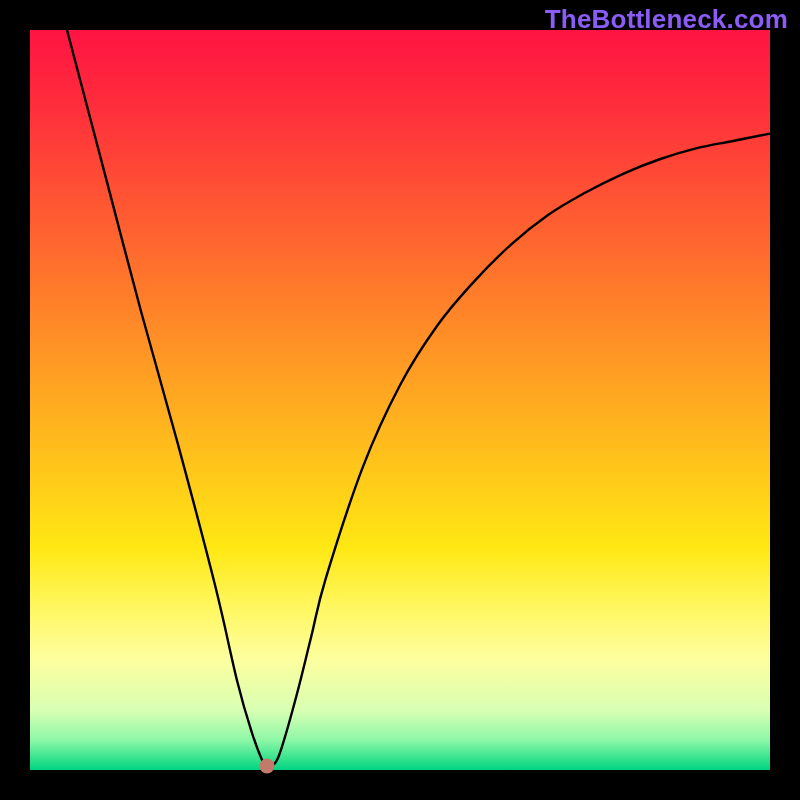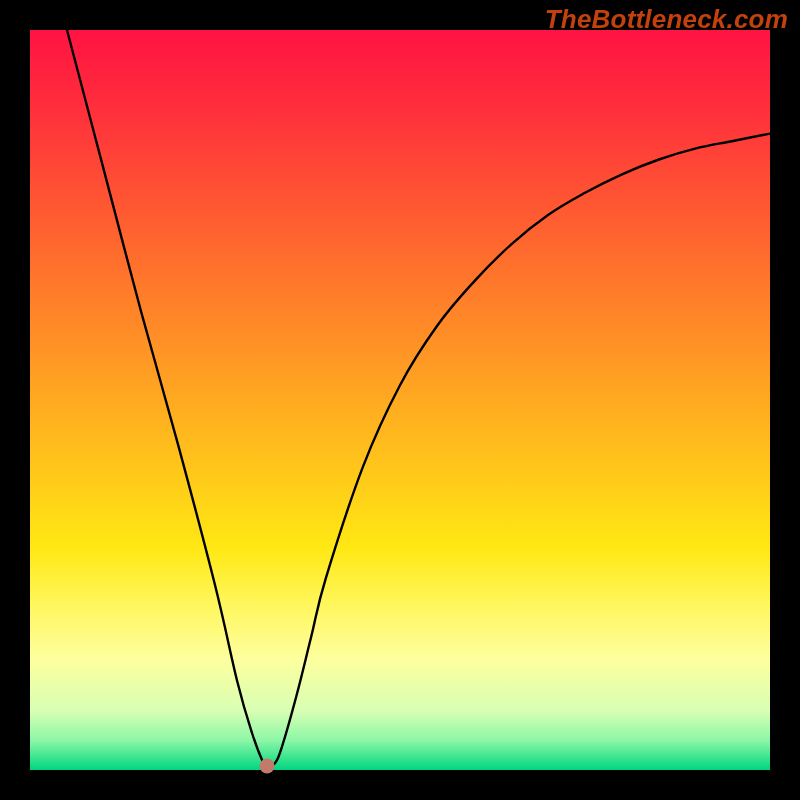--- a/index.html
+++ b/index.html
@@ -10,23 +10,22 @@
     height: 800px;
     background: #000;
   }
   .watermark {
     position: absolute;
     top: 4px;
     right: 12px;
     font-family: Arial, Helvetica, sans-serif;
     font-size: 26px;
     font-weight: 600;
-    color: #c2410c;
+    color: #8b5cf6;
     letter-spacing: 0.2px;
-    font-style: italic;
   }
   .plot {
     position: absolute;
     left: 30px;
     top: 30px;
     width: 740px;
     height: 740px;
   }
   .gradient-bg {
     position: absolute;

